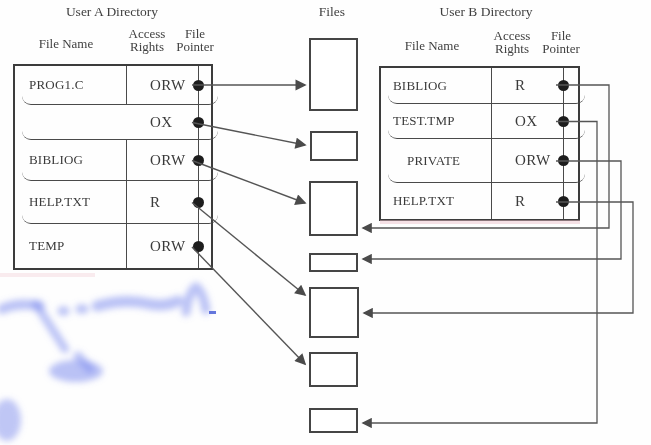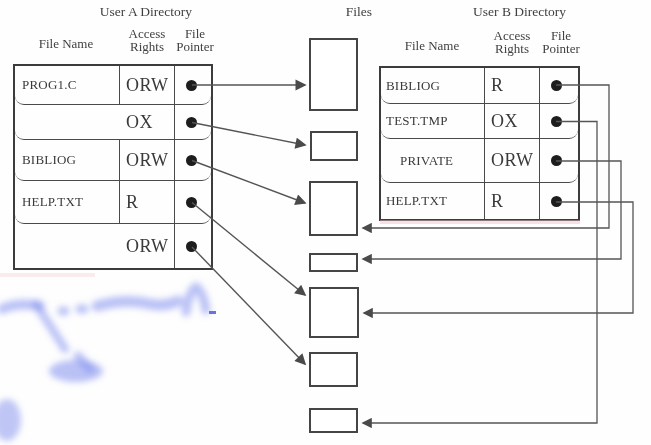--- a/index.html
+++ b/index.html
@@ -1,29 +1,29 @@
 <!DOCTYPE html>
 <html><head>
 <meta charset="utf-8">
 <style>
   html,body{margin:0;padding:0;background:#ffffff;}
   #canvas{
     position:relative;width:651px;height:445px;background:#fefefe;overflow:hidden;
     font-family:"Liberation Serif","DejaVu Serif",serif;color:#3a3a3a;
   }
-  .title{position:absolute;font-size:13.5px;text-align:right;white-space:nowrap;color:#3f3f3f;}
+  .title{position:absolute;font-size:13.5px;text-align:center;white-space:nowrap;color:#3f3f3f;}
   .hdr{position:absolute;font-size:13px;text-align:center;color:#3f3f3f;line-height:13px;}
   .hdr2{white-space:pre-line;}
   .dirtable{position:absolute;border:2px solid #3c3c3c;background:transparent;box-sizing:border-box;}
-  .drow{position:absolute;left:0;width:100%;box-sizing:border-box;border-radius:9px;}
+  .drow{position:absolute;left:7px;width:100%;box-sizing:border-box;border-radius:9px;}
   .drow.sep{border-bottom:1.5px solid #4a4a4a;}
   .cell{position:absolute;top:0;height:100%;box-sizing:border-box;display:flex;align-items:center;}
   .cell.vsep{border-right:1.5px solid #4a4a4a;}
   .fname{font-size:13px;letter-spacing:.2px;padding-left:7px;}
-  .frights{font-size:18px;letter-spacing:.5px;padding-left:6px;}
+  .frights{font-size:15px;letter-spacing:.5px;padding-left:6px;margin-left:17px;}
   .dot{width:11px;height:11px;border-radius:50%;background:#1d1d1d;margin-left:11px;}
   .filebox{position:absolute;border:2px solid #454545;background:#fff;box-sizing:border-box;}
   #overlay{position:absolute;left:0;top:0;pointer-events:none;}
 </style>
 </head>
 <body>
 
 <div id="canvas">
 
   <div class="title" style="left:32px;top:4px;width:160px;">User A Directory</div>
@@ -64,20 +64,21 @@
         </div>
     </div>
     <div class="drow sep" style="top:115px;height:43px;">
       <div class="cell vsep fname" style="left:0;width:105px;">HELP.TXT</div>
       <div class="cell vsep frights" style="left:105px;width:55px;">R</div>
       <div class="cell" style="left:160px;width:36px;">
           <span class="dot"></span>
         </div>
     </div>
     <div class="drow" style="top:158px;height:44px;">
+      <div class="cell vsep fname" style="left:0;width:105px;">TEMP</div>
       <div class="cell vsep frights" style="left:105px;width:55px;">ORW</div>
       <div class="cell" style="left:160px;width:36px;">
           <span class="dot"></span>
         </div>
     </div>
   </div>
 
   <div class="dirtable" style="left:379px;top:66px;width:201px;height:155px;">
     <div class="drow sep" style="top:0;height:36px;">
       <div class="cell vsep fname" style="left:0;width:104px;padding-left:5px;">BIBLIOG</div>

